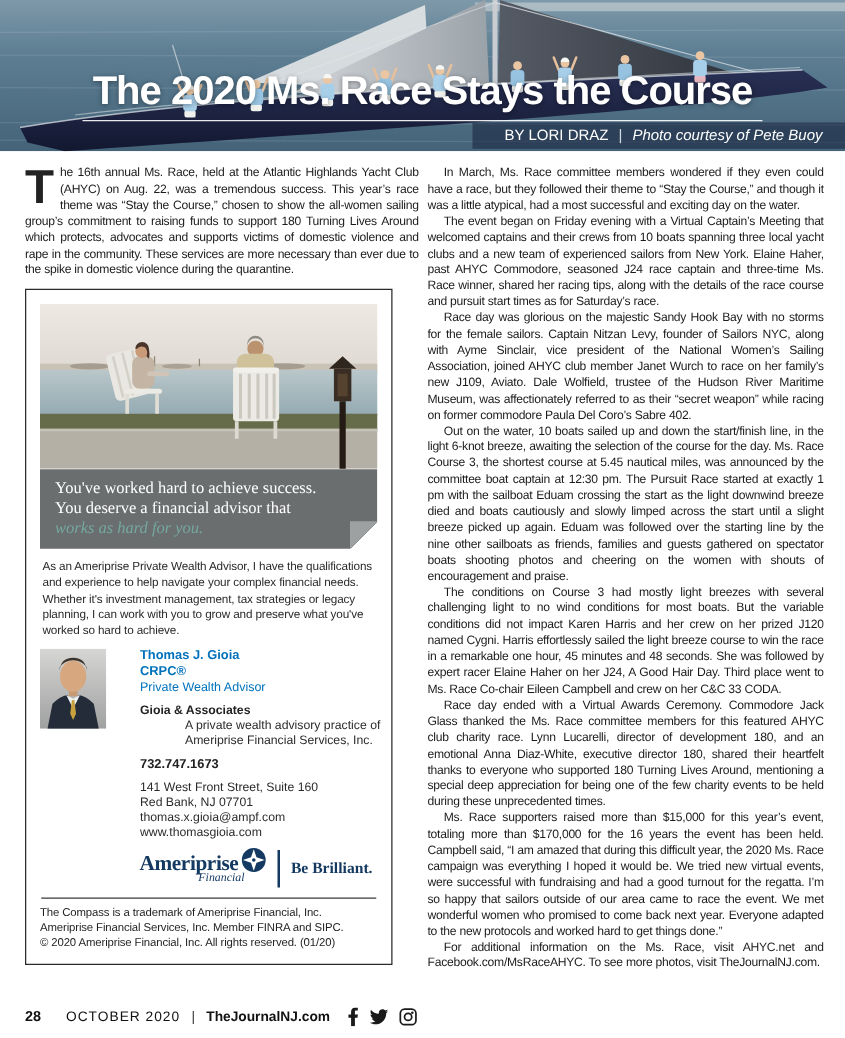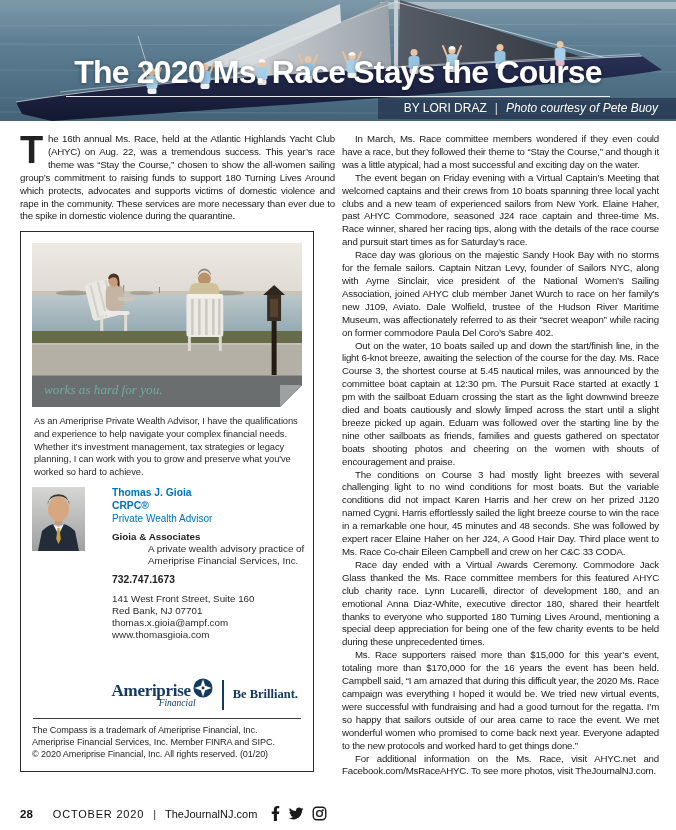--- a/index.html
+++ b/index.html
@@ -70,21 +70,21 @@
   .brand-sub { font-family:"Liberation Serif", serif; font-style:italic; color:#143a61; font-size:9.5px; margin-top:-3px; text-align:center; padding-left:30px; }
   .brand-divider { width:2px; height:30px; background:#143a61; flex:none; }
   .brand-tagline { font-family:"Liberation Serif", serif; color:#143a61; font-size:12.5px; font-weight:bold; }
   .ad-rule { border:none; border-top:1px solid #3a3a3a; margin:8px 1px 6px; }
   .disclaimer { font-size:9.1px; line-height:11.8px; color:#1f1f1f; letter-spacing:-0.1px; flex:none; }
   
   .pagefoot { position:absolute; left:20px; bottom:9px; display:flex; align-items:center; gap:9px; font-size:11px; color:#111; }
   .pn { font-weight:bold; font-size:11.5px; margin-right:11px; }
   .issue { letter-spacing:0.8px; }
   .fsep { color:#333; }
-  .site { font-weight:normal; }
+  .site { font-weight:bold; }
   .social { display:flex; align-items:center; gap:8px; margin-left:5px; }
   .social svg { display:block; }
 </style>
 </head>
 <body>
 
 <div class="page">
 
   <header class="hero">
     <svg class="hero-photo" viewBox="0 0 676 121" preserveAspectRatio="none" aria-hidden="true">
@@ -255,20 +255,22 @@
 
           <g transform="translate(243,44)">
             <polygon points="-11,8 11,8 0,-2" fill="#2f261e"></polygon>
             <rect x="-7" y="8" width="14" height="26" fill="#3a2e24"></rect>
             <rect x="-4" y="12" width="8" height="18" fill="#55432f"></rect>
             <rect x="-2.5" y="34" width="5" height="56" fill="#241c14"></rect>
           </g>
         </svg>
 
         <div class="ad-headline">
+          <div class="hl">You've worked hard to achieve success.</div>
+          <div class="hl">You deserve a financial advisor that</div>
           <div class="hl em">works as hard for you.</div>
           <span class="fold"></span>
         </div>
 
         <p class="ad-body">As an Ameriprise Private Wealth Advisor, I have the qualifications and experience to help navigate your complex financial needs. Whether it's investment management, tax strategies or legacy planning, I can work with you to grow and preserve what you've worked so hard to achieve.</p>
 
         <div class="advisor">
           <svg class="headshot" viewBox="0 0 53 64" preserveAspectRatio="none" aria-hidden="true">
             <defs>
                 <linearGradient id="hsbg" x1="0" y1="0" x2="0" y2="1">

